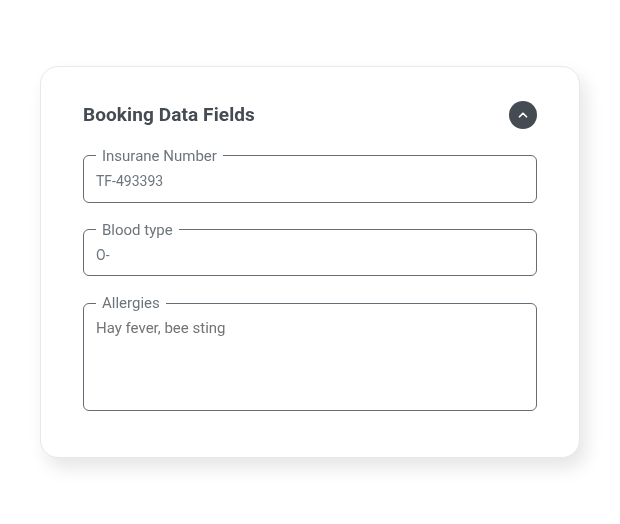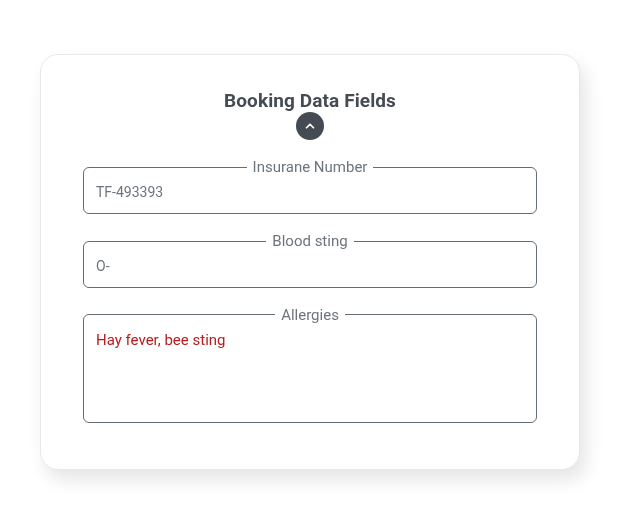--- a/index.html
+++ b/index.html
@@ -17,21 +17,20 @@
     border: 1px solid #e6e8ea;
     border-radius: 18px;
     padding: 34px 42px 46px 42px;
     box-shadow: 6px 10px 18px rgba(0,0,0,0.10);
   }
   .card-header {
     display: flex;
     align-items: center;
     justify-content: space-between;
     margin-bottom: 16px;
-    flex-direction: column;
   }
   .card-title {
     font-size: 19px;
     font-weight: 700;
     color: #444b52;
     letter-spacing: 0.1px;
   }
   .collapse-btn {
     width: 28px;
     height: 28px;
@@ -47,40 +46,39 @@
     border: 1.5px solid #656d74;
     border-radius: 6px;
     padding: 6px 12px 10px 12px;
     margin-top: 18px;
   }
   fieldset.fld legend {
     padding: 0 6px;
     font-size: 15px;
     color: #6d757c;
     font-weight: 400;
-    text-align: center;
   }
   .fld-input {
     width: 100%;
     border: none;
     outline: none;
     background: transparent;
     font-size: 14px;
     color: #6d757c;
     font-family: inherit;
     padding: 0;
     line-height: 1.4;
   }
   .fld-textarea {
     width: 100%;
     border: none;
     outline: none;
     background: transparent;
     font-size: 15px;
-    color: #b91c1c;
+    color: #737373;
     font-family: inherit;
     padding: 0;
     line-height: 1.4;
     resize: none;
     height: 78px;
   }
 </style>
 </head>
 <body>
 
@@ -93,21 +91,21 @@
       </svg>
     </div>
   </div>
 
   <fieldset class="fld">
     <legend>Insurane Number</legend>
     <input type="text" class="fld-input" value="TF-493393" style="">
   </fieldset>
 
   <fieldset class="fld">
-    <legend>Blood sting</legend>
+    <legend>Blood type</legend>
     <input type="text" class="fld-input" value="O-" style="">
   </fieldset>
 
   <fieldset class="fld">
     <legend>Allergies</legend>
     <textarea class="fld-textarea" style="">Hay fever, bee sting</textarea>
   </fieldset>
 </div>
 
 </body></html>

